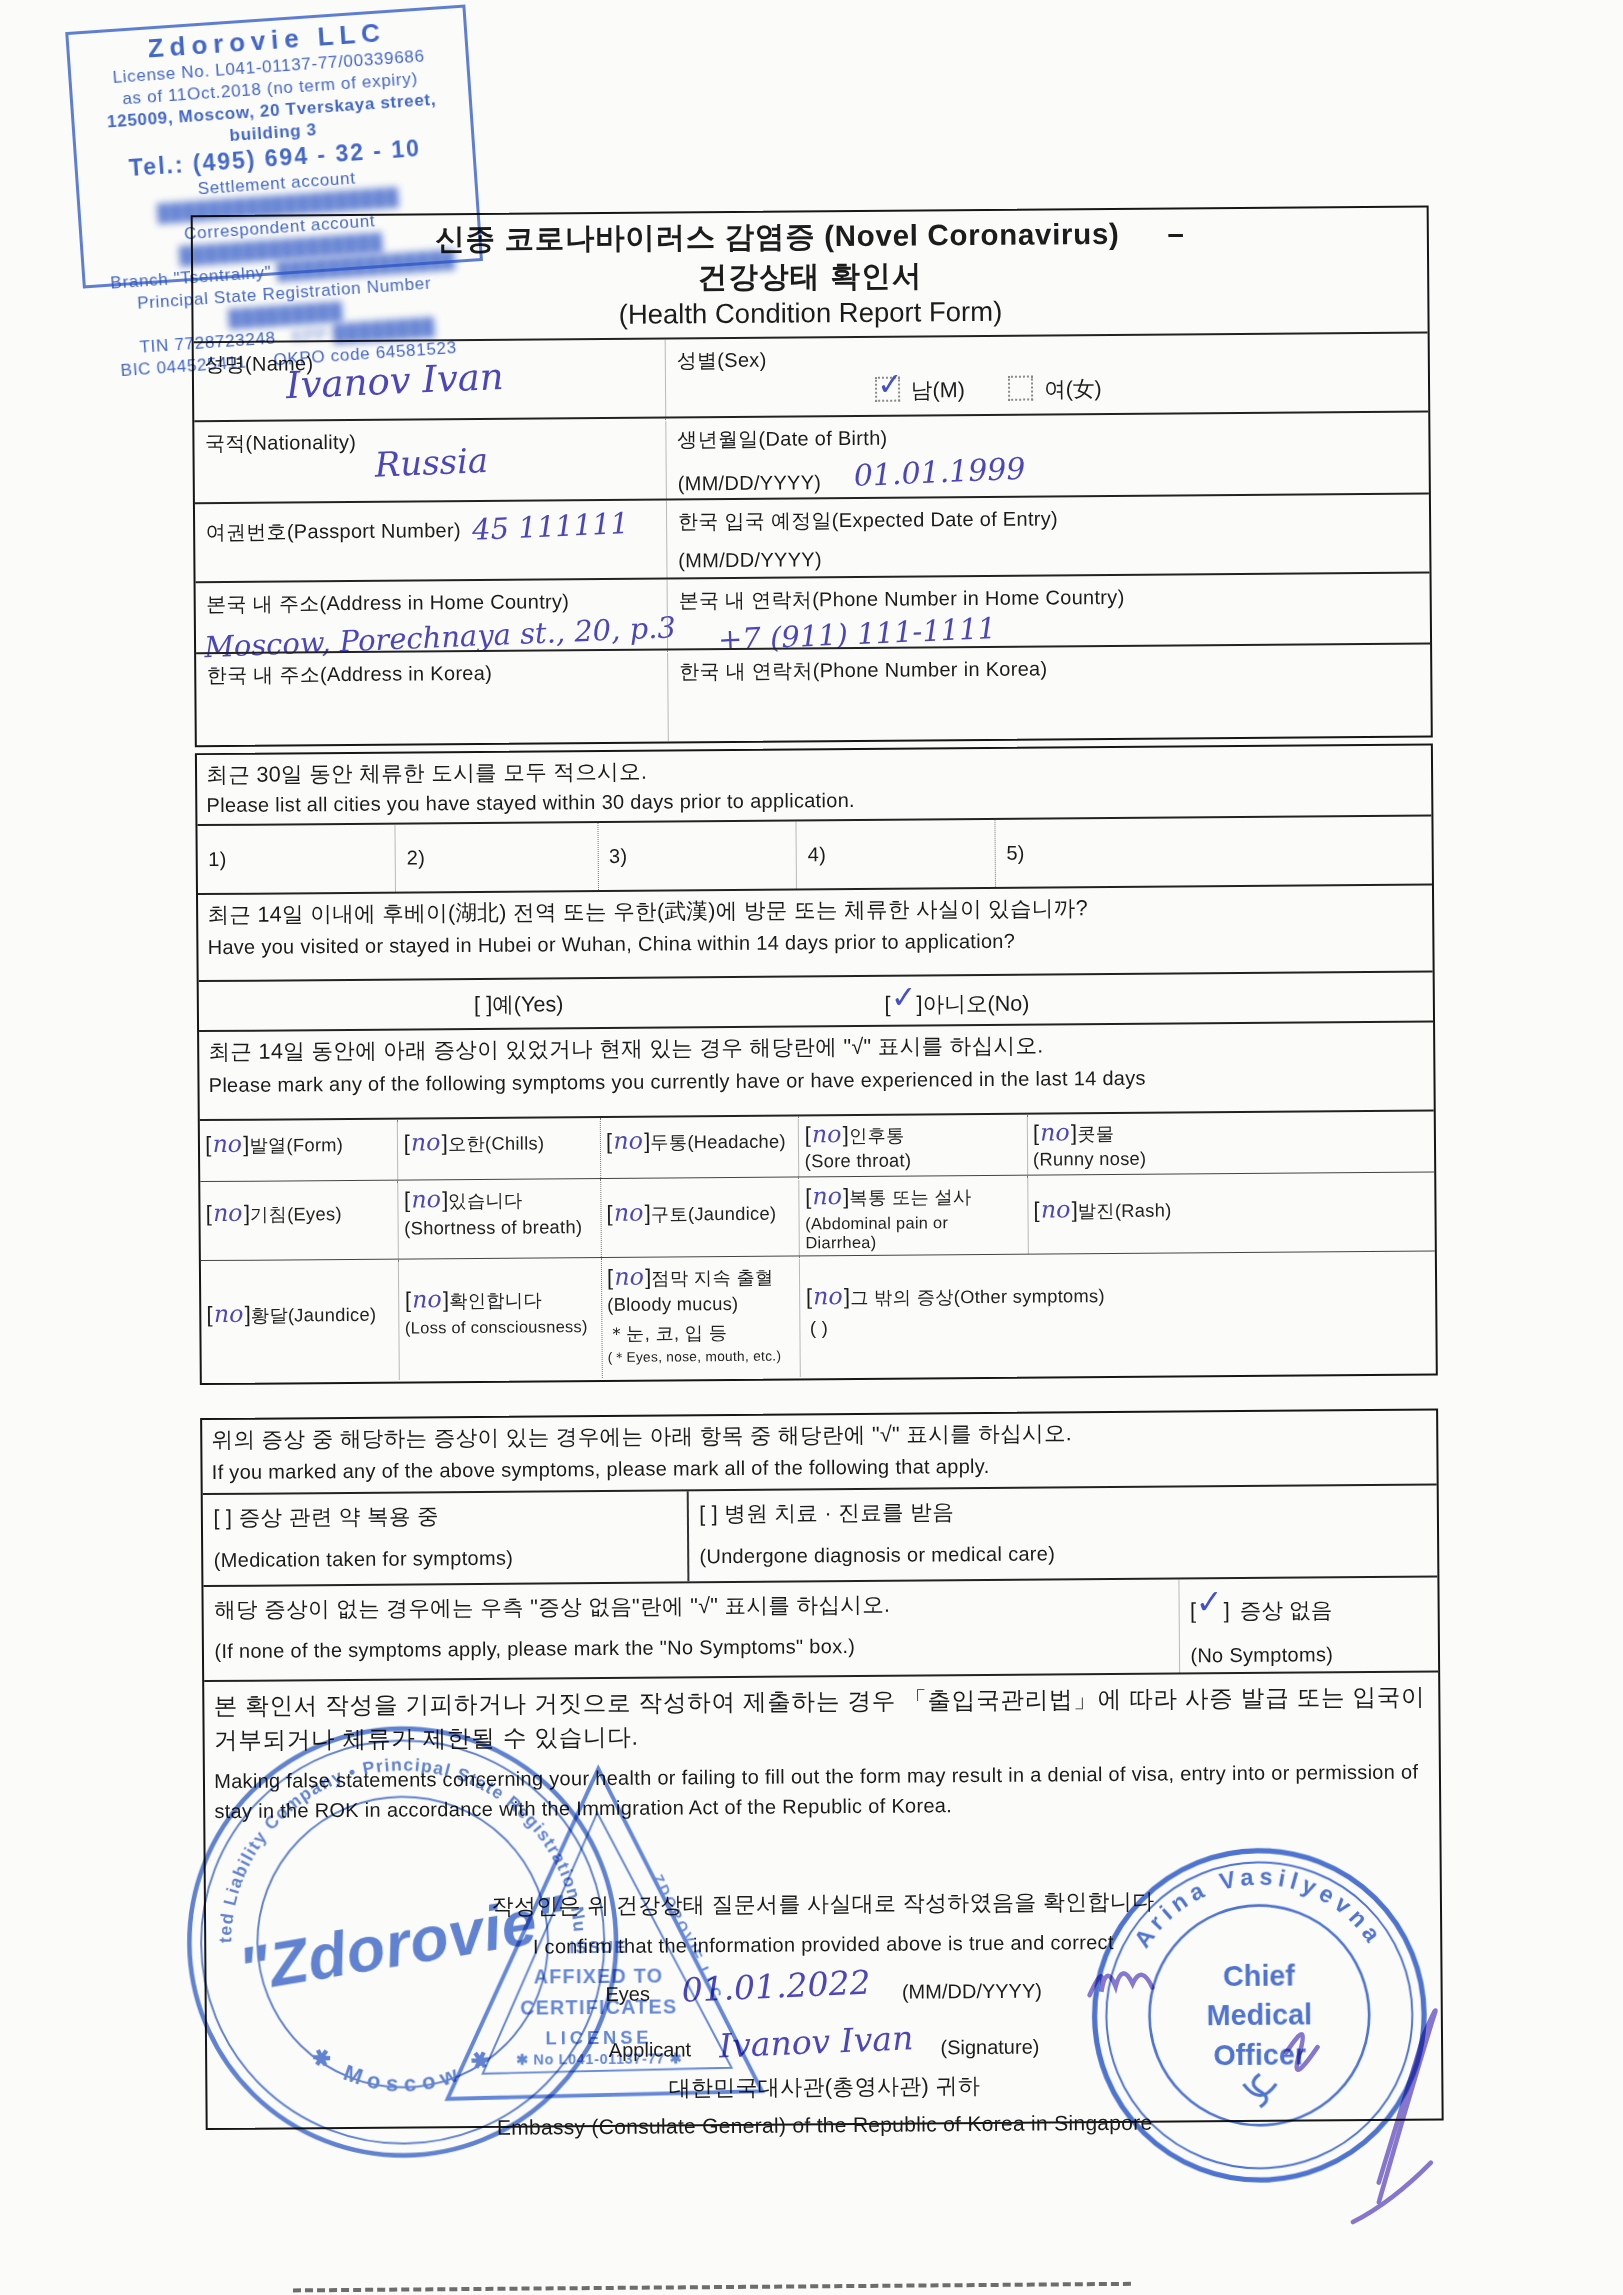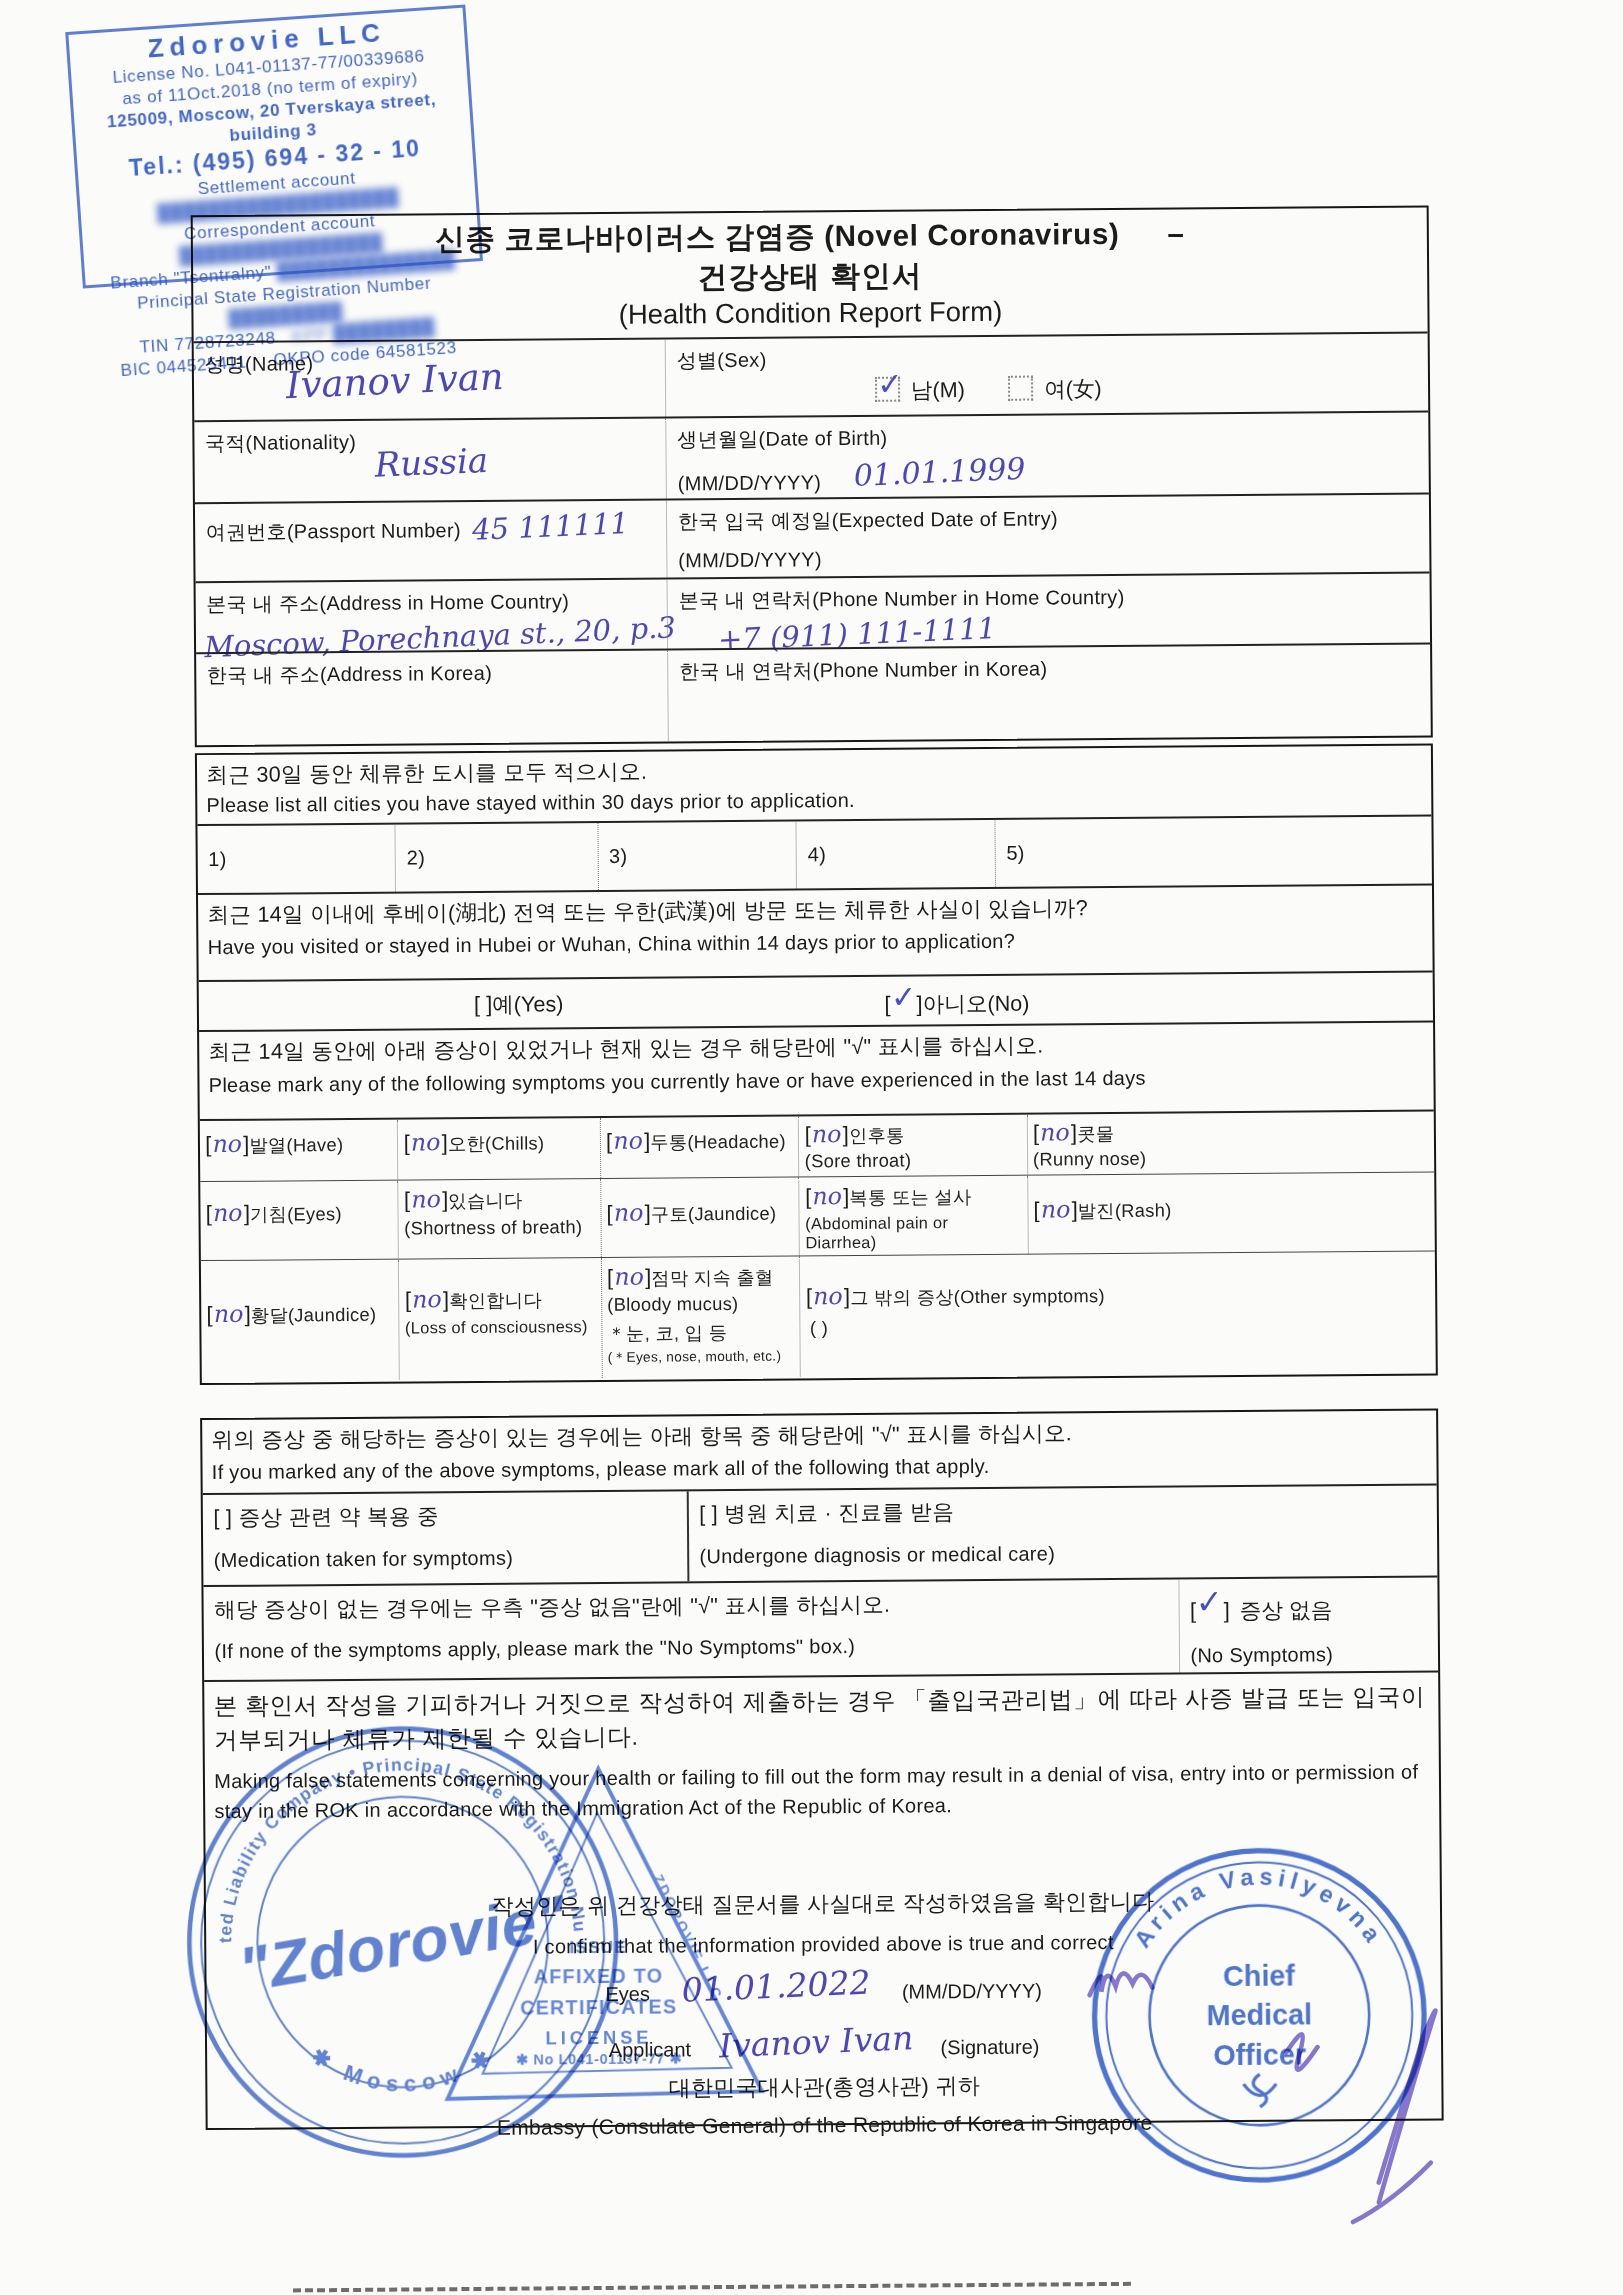--- a/index.html
+++ b/index.html
@@ -144,21 +144,21 @@
       </div>
     </div>
 
     <div class="row" style="height:89px;display:block;padding:5.2px 9.2px;">
       <div class="lbl" style="font-size:21.6px;">최근 14일 동안에 아래 증상이 있었거나 현재 있는 경우 해당란에 "√" 표시를 하십시오.</div>
       <div class="lbl" style="margin-top:7.9px;">Please mark any of the following symptoms you currently have or have experienced in the last 14 days</div>
     </div>
 
     <div class="row" style="height:62px;">
       <div class="cell" style="width:16%;padding:9.2px 5.2px;">
-        <span class="br">[</span><span class="hw sym-mark">no</span><span class="br">]</span><span class="lbl-sm">발열(Have)</span>
+        <span class="br">[</span><span class="hw sym-mark">no</span><span class="br">]</span><span class="lbl-sm">발열(Form)</span>
       </div>
       <div class="cell vsep" style="width:16.4%;padding:9.2px 5.2px;">
         <span class="br">[</span><span class="hw sym-mark">no</span><span class="br">]</span><span class="lbl-sm">오한(Chills)</span>
       </div>
       <div class="cell vsep" style="width:16.1%;padding:9.2px 5.2px;">
         <span class="br">[</span><span class="hw sym-mark">no</span><span class="br">]</span><span class="lbl-sm">두통(Headache)</span>
       </div>
       <div class="cell vsep" style="width:18.5%;padding:3.9px 5.2px;">
         <div><span class="br">[</span><span class="hw sym-mark">no</span><span class="br">]</span><span class="lbl-sm">인후통</span></div>
         <div class="lbl-sm" style="margin-top:2.6px;">(Sore throat)</div>

